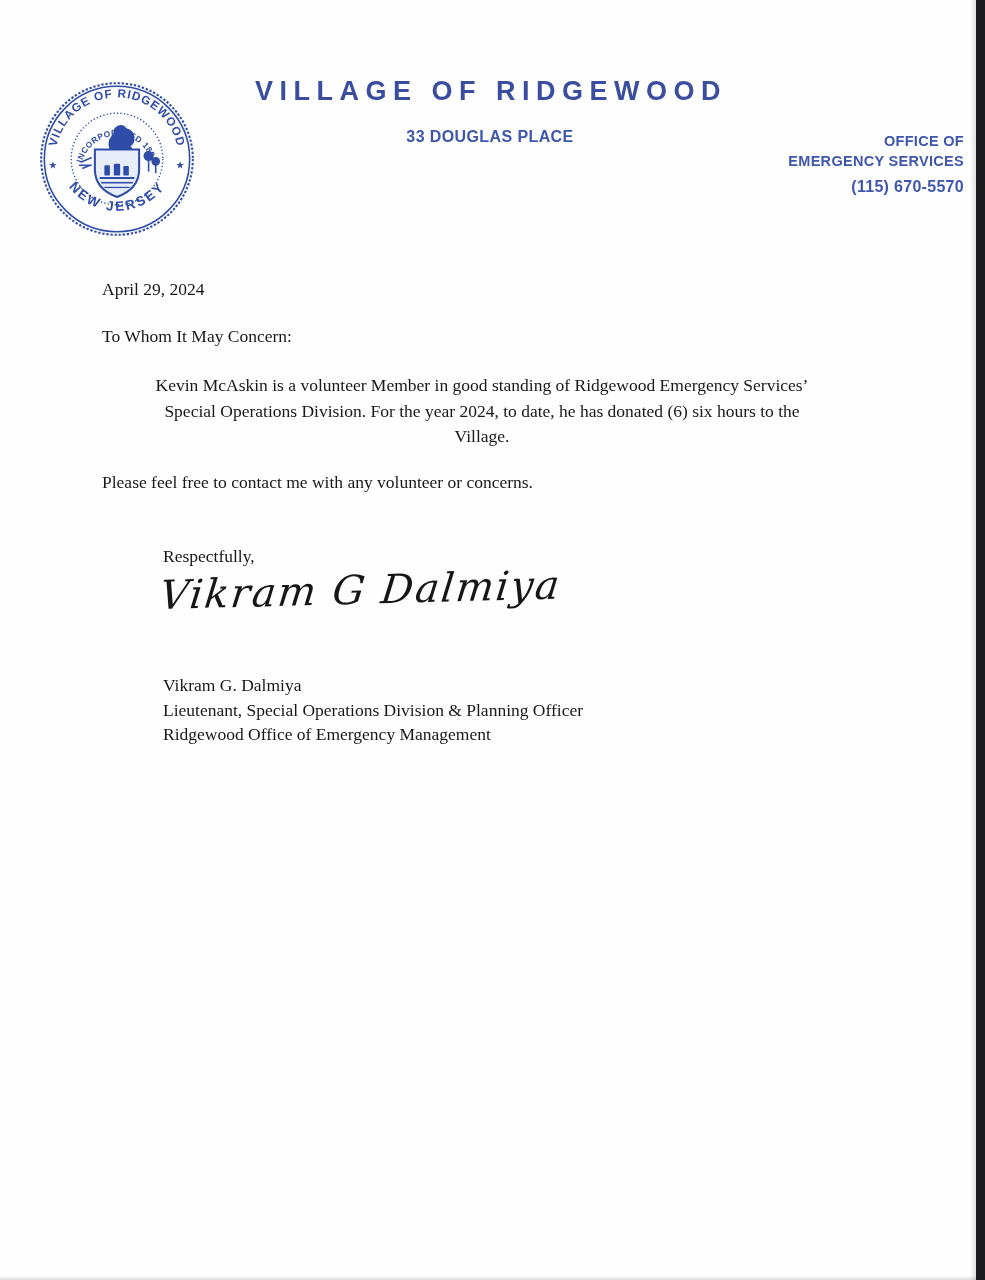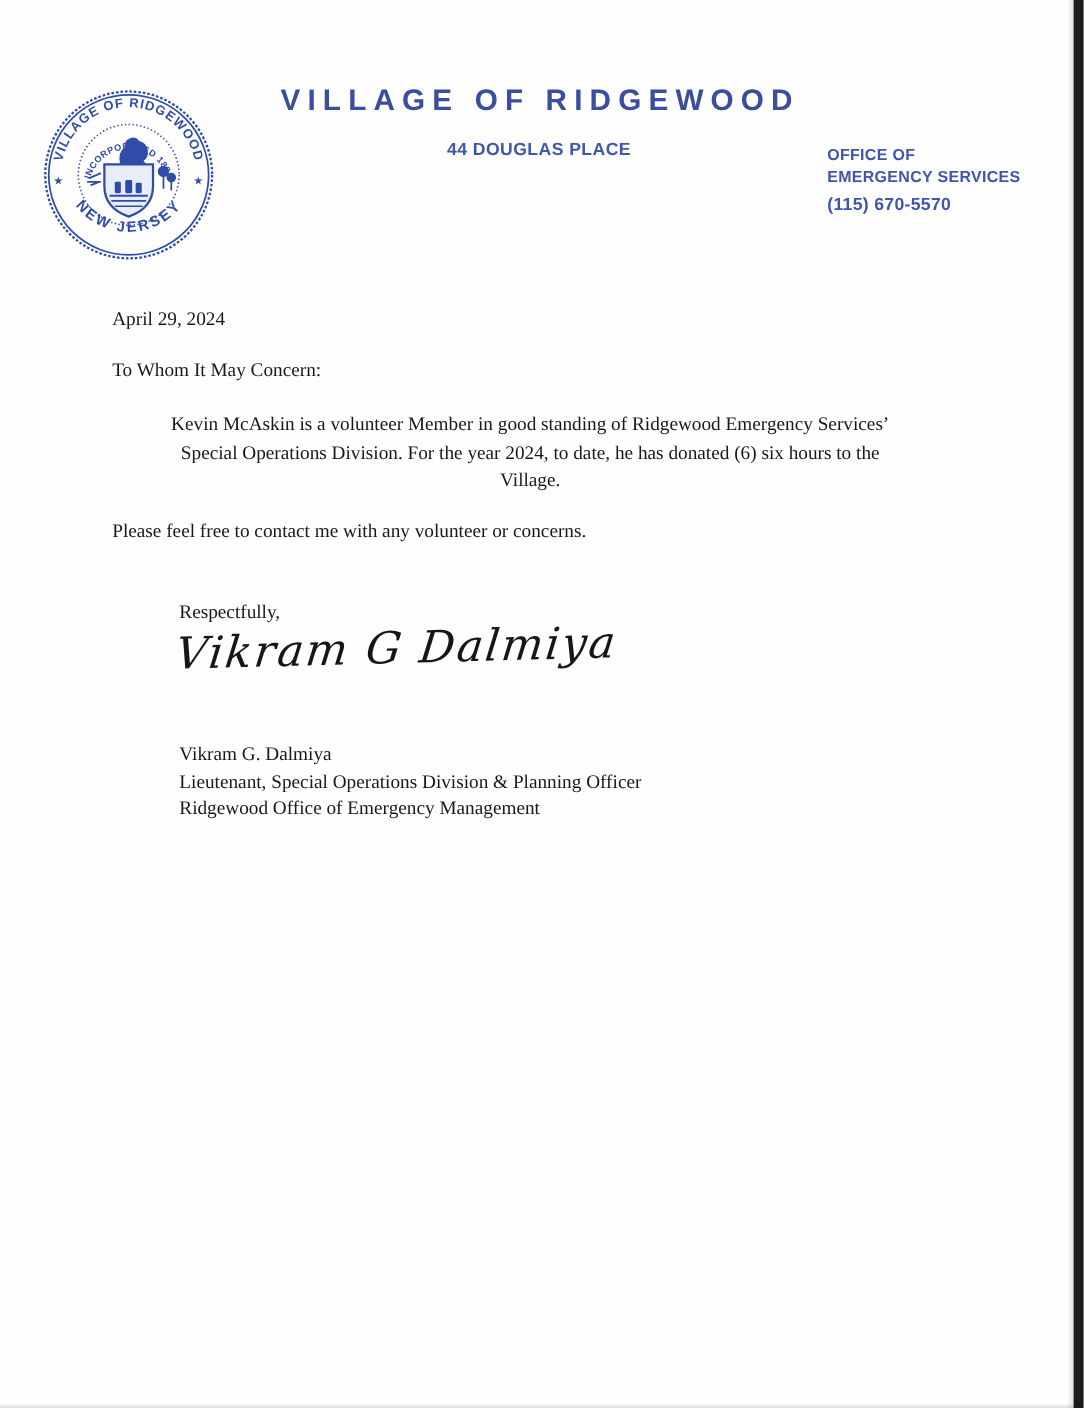--- a/index.html
+++ b/index.html
@@ -41,21 +41,21 @@
     text-align:center;
     font-family:"Liberation Sans", sans-serif;
     font-weight:bold;
     font-size:16px;
     line-height:20px;
     letter-spacing:.4px;
     color:#3e56ab;
   }
   .office-block{
     position:absolute;left:752px;top:131px;width:212px;
-    text-align:left;
+    text-align:right;
     font-family:"Liberation Sans", sans-serif;
     font-weight:bold;
     font-size:14.5px;
     line-height:20px;
     letter-spacing:.3px;
     color:#3e56ab;
   }
   .office-block .phone{font-size:16px;margin-top:6px;}
   
   .date{position:absolute;left:102px;top:279px;font-size:17.5px;}
@@ -130,21 +130,21 @@
       <line x1="140" y1="100" x2="140" y2="116" stroke="#2f4da8" stroke-width="2"></line>
       <line x1="149" y1="107" x2="149" y2="118" stroke="#2f4da8" stroke-width="2"></line>
 
       <path d="M54,104 l14,-6 M52,108 l16,0 M56,112 l10,-4" stroke="#2f4da8" stroke-width="2" fill="none"></path>
     </g>
   </svg>
 
   <div class="org-title">VILLAGE OF RIDGEWOOD</div>
 
   <div class="address-block">
-    <div>44 DOUGLAS PLACE</div>
+    <div>33 DOUGLAS PLACE</div>
   </div>
 
   <div class="office-block">
     <div>OFFICE OF</div>
     <div>EMERGENCY SERVICES</div>
     <div class="phone">(115) 670-5570</div>
   </div>
 
   <div class="date">April 29, 2024</div>
   <div class="salutation">To Whom It May Concern:</div>

